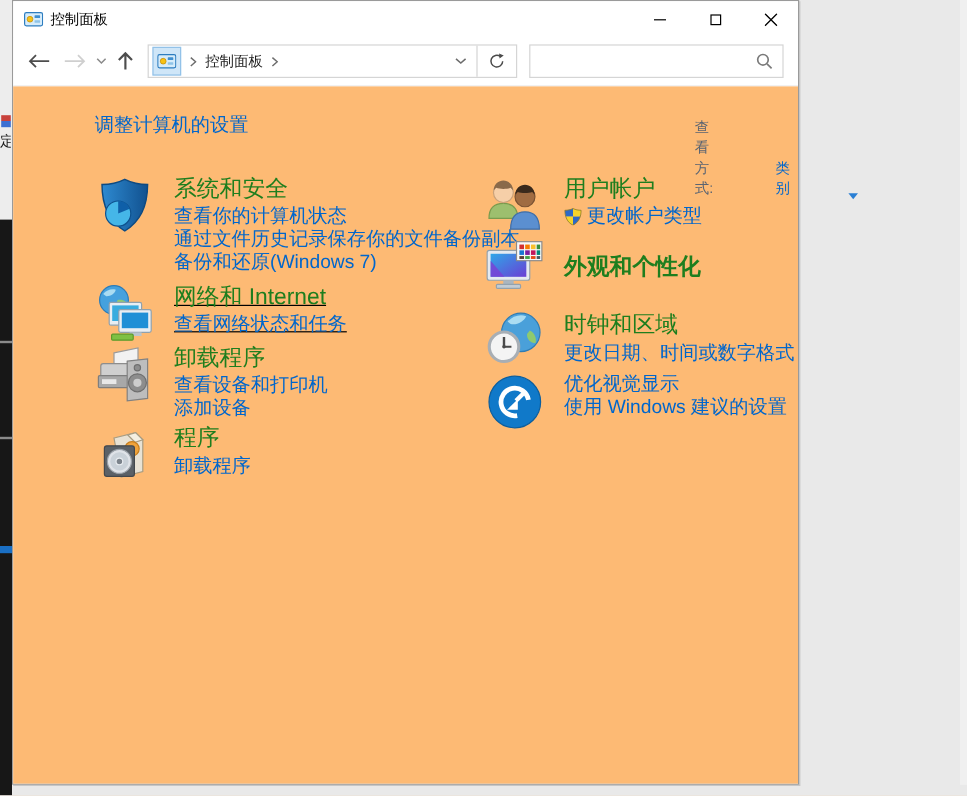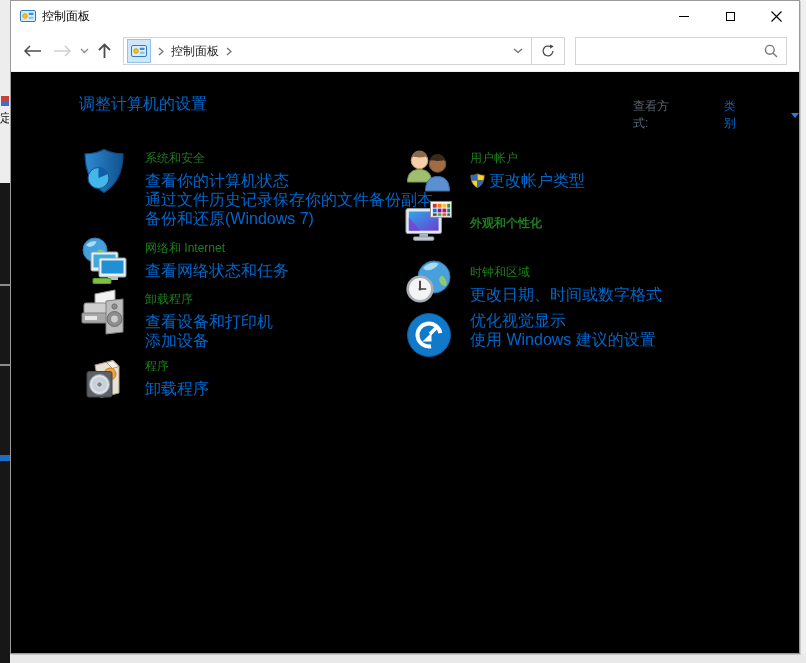--- a/index.html
+++ b/index.html
@@ -13,21 +13,21 @@
       background:linear-gradient(180deg,#c8413b 0 50%,#3b6fd2 50% 100%); }
   .strip-frag-text { position:absolute; left:0; top:110px; width:9px; height:16px; overflow:hidden;
       font-size:12px; color:#1a1a1a; }
   .strip-dark { position:absolute; left:0; top:183px; width:10px; height:480px; background:#171717; }
   .strip-sep { position:absolute; left:0; width:10px; height:2px; background:#8b8b8b; }
   .strip-blue { position:absolute; left:0; top:455px; width:10px; height:6px; background:#1a6fc4; }
   .right-sliver { position:absolute; right:0; top:0; width:6px; height:663px; background:#f0f0f0; }
   .bottom-band { position:absolute; left:10px; bottom:0; width:796px; height:9px; background:#e9e9e9; }
 
   
-  .window { position:absolute; left:10px; top:0; width:790px; height:654px; background:#fff;
+  .window { position:absolute; left:10px; top:0; width:656px; height:654px; background:#fff;
       border:1px solid #9a9a9a; box-shadow:1px 1px 0 rgba(0,0,0,.15); }
   .titlebar { position:relative; height:30px; display:flex; align-items:center; padding-left:9px; background:#fff; }
   .titlebar-icon { width:16px; height:16px; flex:none; }
   .titlebar-text { margin-left:6px; font-size:12px; color:#000; }
   .win-controls { position:absolute; right:0; top:0; height:30px; display:flex; }
   .win-btn { width:46px; height:30px; display:flex; align-items:center; justify-content:center; cursor:default; }
   .glyph-min { width:10px; height:1px; background:#000; }
   .glyph-max { width:9px; height:9px; border:1px solid #000; }
 
   
@@ -44,32 +44,32 @@
   .addr-spacer { flex:1 1 auto; }
   .addr-drop { width:26px; height:26px; display:flex; align-items:center; justify-content:center; }
   .addr-vline { width:1px; height:26px; background:#d5d5d5; }
   .addr-refresh { width:32px; height:26px; display:flex; align-items:center; justify-content:center; }
   .searchbox { flex:none; width:212px; height:28px; margin-left:10px; border:1px solid #d5d5d5;
       display:flex; align-items:center; padding:0 8px; background:#fff; }
   .searchbox input { flex:1 1 auto; border:none; outline:none; font-size:12px; min-width:0;
       font-family:"Liberation Sans","DejaVu Sans",sans-serif; }
 
   
-  .content { position:relative; height:581px; background:#000000; }
+  .content { position:relative; height:581px; background:#fdba74; }
   .page-title { position:absolute; left:68px; top:22px; font-size:16px; color:#0066cc; }
-  .view-by { position:absolute; left:622px; top:26px; font-size:12px; display:flex; align-items:center;gap:44px; }
+  .view-by { position:absolute; left:568px; top:26px; font-size:12px; display:flex; align-items:flex-end;gap:44px; }
   .view-by-label { color:#5a6472; }
   .view-by-value { color:#0066cc; margin-left:8px; cursor:pointer; }
   .view-by-caret { margin-left:5px; width:0; height:0; border-left:4px solid transparent;
       border-right:4px solid transparent; border-top:5px solid #2a7fd4; }
 
   .cat { position:absolute; display:flex; gap:17px; }
   .cat-icon { width:48px; height:48px; flex:none; display:flex; align-items:flex-start; justify-content:center; cursor:pointer; }
   .cat-text { display:flex; flex-direction:column; }
-  .cat-title { font-size:12px; line-height:22px; color:#1e7e1e; text-decoration:none; margin-bottom:2px;
+  .cat-title { font-size:19px; line-height:22px; color:#1e7e1e; text-decoration:none; margin-bottom:2px;
       cursor:pointer; white-space:nowrap; }
   .cat-link { font-size:16px; line-height:19px; color:#0066cc; text-decoration:none; cursor:pointer; white-space:nowrap; }
   .cat-link-row { display:flex; align-items:center; gap:4px; line-height:19px; }
   .pad13 { padding-top:13px;font-weight:bold; } .pad3 { padding-top:3px; }
 </style>
 </head>
 <body>
 
 <div class="screen">
 
@@ -201,21 +201,21 @@
           </svg>
         </div>
         <div class="cat-text">
           <a class="cat-title">系统和安全</a>
           <a class="cat-link">查看你的计算机状态</a>
           <a class="cat-link">通过文件历史记录保存你的文件备份副本</a>
           <a class="cat-link">备份和还原(Windows 7)</a>
         </div>
       </div>
 
-      <div class="cat" style="left:69px; top:165px;">
+      <div class="cat" style="left:69px; top:165px;text-decoration:underline;">
         <div class="cat-icon">
           <svg width="48" height="48" viewBox="0 0 48 48">
             <circle cx="15" cy="13" r="12" fill="#45a1de" stroke="#2c7cb8"></circle>
             <path d="M6 8 C9 4.5 13 3.5 16.5 4.5 C15.5 8 12 10 8.5 9.8 Z" fill="#aadcf2"></path>
             <path d="M18 13 C22 12 25.5 14 26.5 17 C23 19 19 18.8 17 15.8 Z" fill="#8fca6f"></path>
             <rect x="11" y="15" width="27" height="19" rx="1.5" fill="#e9eef3" stroke="#8fa1ae"></rect>
             <rect x="13.5" y="17.5" width="22" height="13" fill="#39acdf"></rect>
             <rect x="19" y="21" width="27" height="19" rx="1.5" fill="#e9eef3" stroke="#8fa1ae"></rect>
             <rect x="21.5" y="23.5" width="22" height="13" fill="#1f8fd6"></rect>
             <rect x="28" y="40" width="10" height="3" fill="#b9c4cc"></rect>

